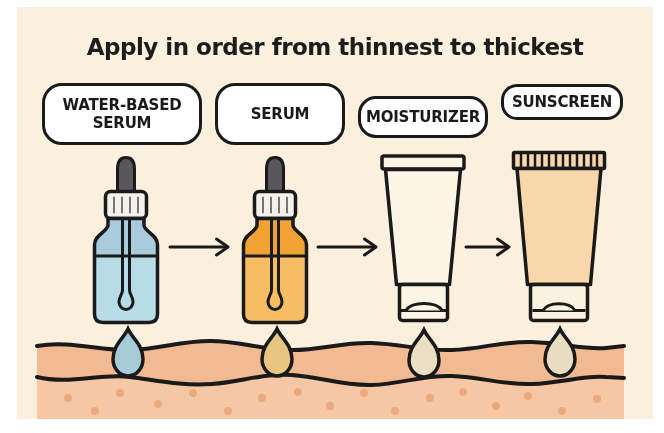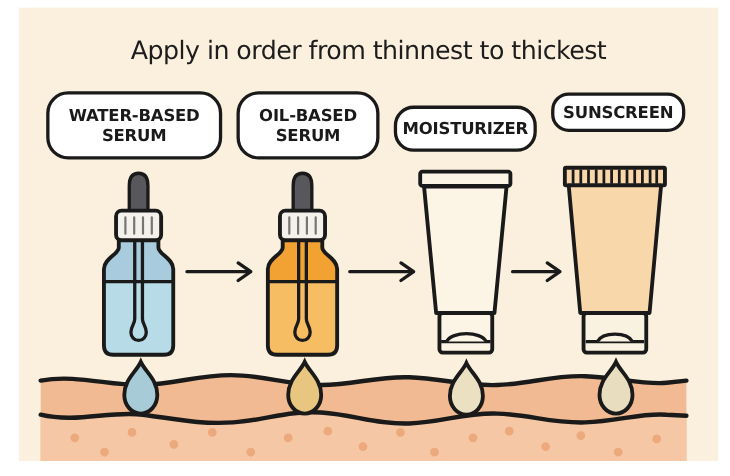--- a/index.html
+++ b/index.html
@@ -4,21 +4,21 @@
 <style>
   html,body{margin:0;padding:0}
   body{
     width:664px;height:433px;position:relative;overflow:hidden;
     background:#ffffff;
     font-family:"DejaVu Sans","Liberation Sans",sans-serif;
   }
   .canvas{position:absolute;left:17px;top:7px;width:636px;height:412px;background:#faf0dd;}
   .title{
     position:absolute;left:17px;top:34px;width:636px;text-align:center;
-    font-size:23px;font-weight:normal;letter-spacing:-0.5px;color:#1d1d1d;
+    font-size:23px;font-weight:bold;letter-spacing:-0.5px;color:#1d1d1d;
   }
   .label-box{
     position:absolute;background:#ffffff;border:3.5px solid #1a1a1a;
     display:flex;flex-direction:column;align-items:center;justify-content:center;
     font-weight:bold;font-size:15px;letter-spacing:-0.2px;line-height:1.22;
     color:#1a1a1a;text-align:center;box-sizing:border-box;
   }
   .box1{left:42px;top:83px;width:160px;height:62px;border-radius:20px}
   .box2{left:215px;top:83px;width:130px;height:62px;border-radius:20px}
   .box3{left:358px;top:96px;width:130px;height:42px;border-radius:18px}
@@ -30,21 +30,20 @@
 
 <div class="canvas"></div>
 
 <div class="title">Apply in order from thinnest to thickest</div>
 
 <div class="label-box box1">
   <span>WATER-BASED</span>
   <span>SERUM</span>
 </div>
 <div class="label-box box2">
-  <span>OIL-BASED</span>
   <span>SERUM</span>
 </div>
 <div class="label-box box3">
   <span>MOISTURIZER</span>
 </div>
 <div class="label-box box4">
   <span>SUNSCREEN</span>
 </div>
 
 <svg class="scene" width="664" height="433" viewBox="0 0 664 433">

